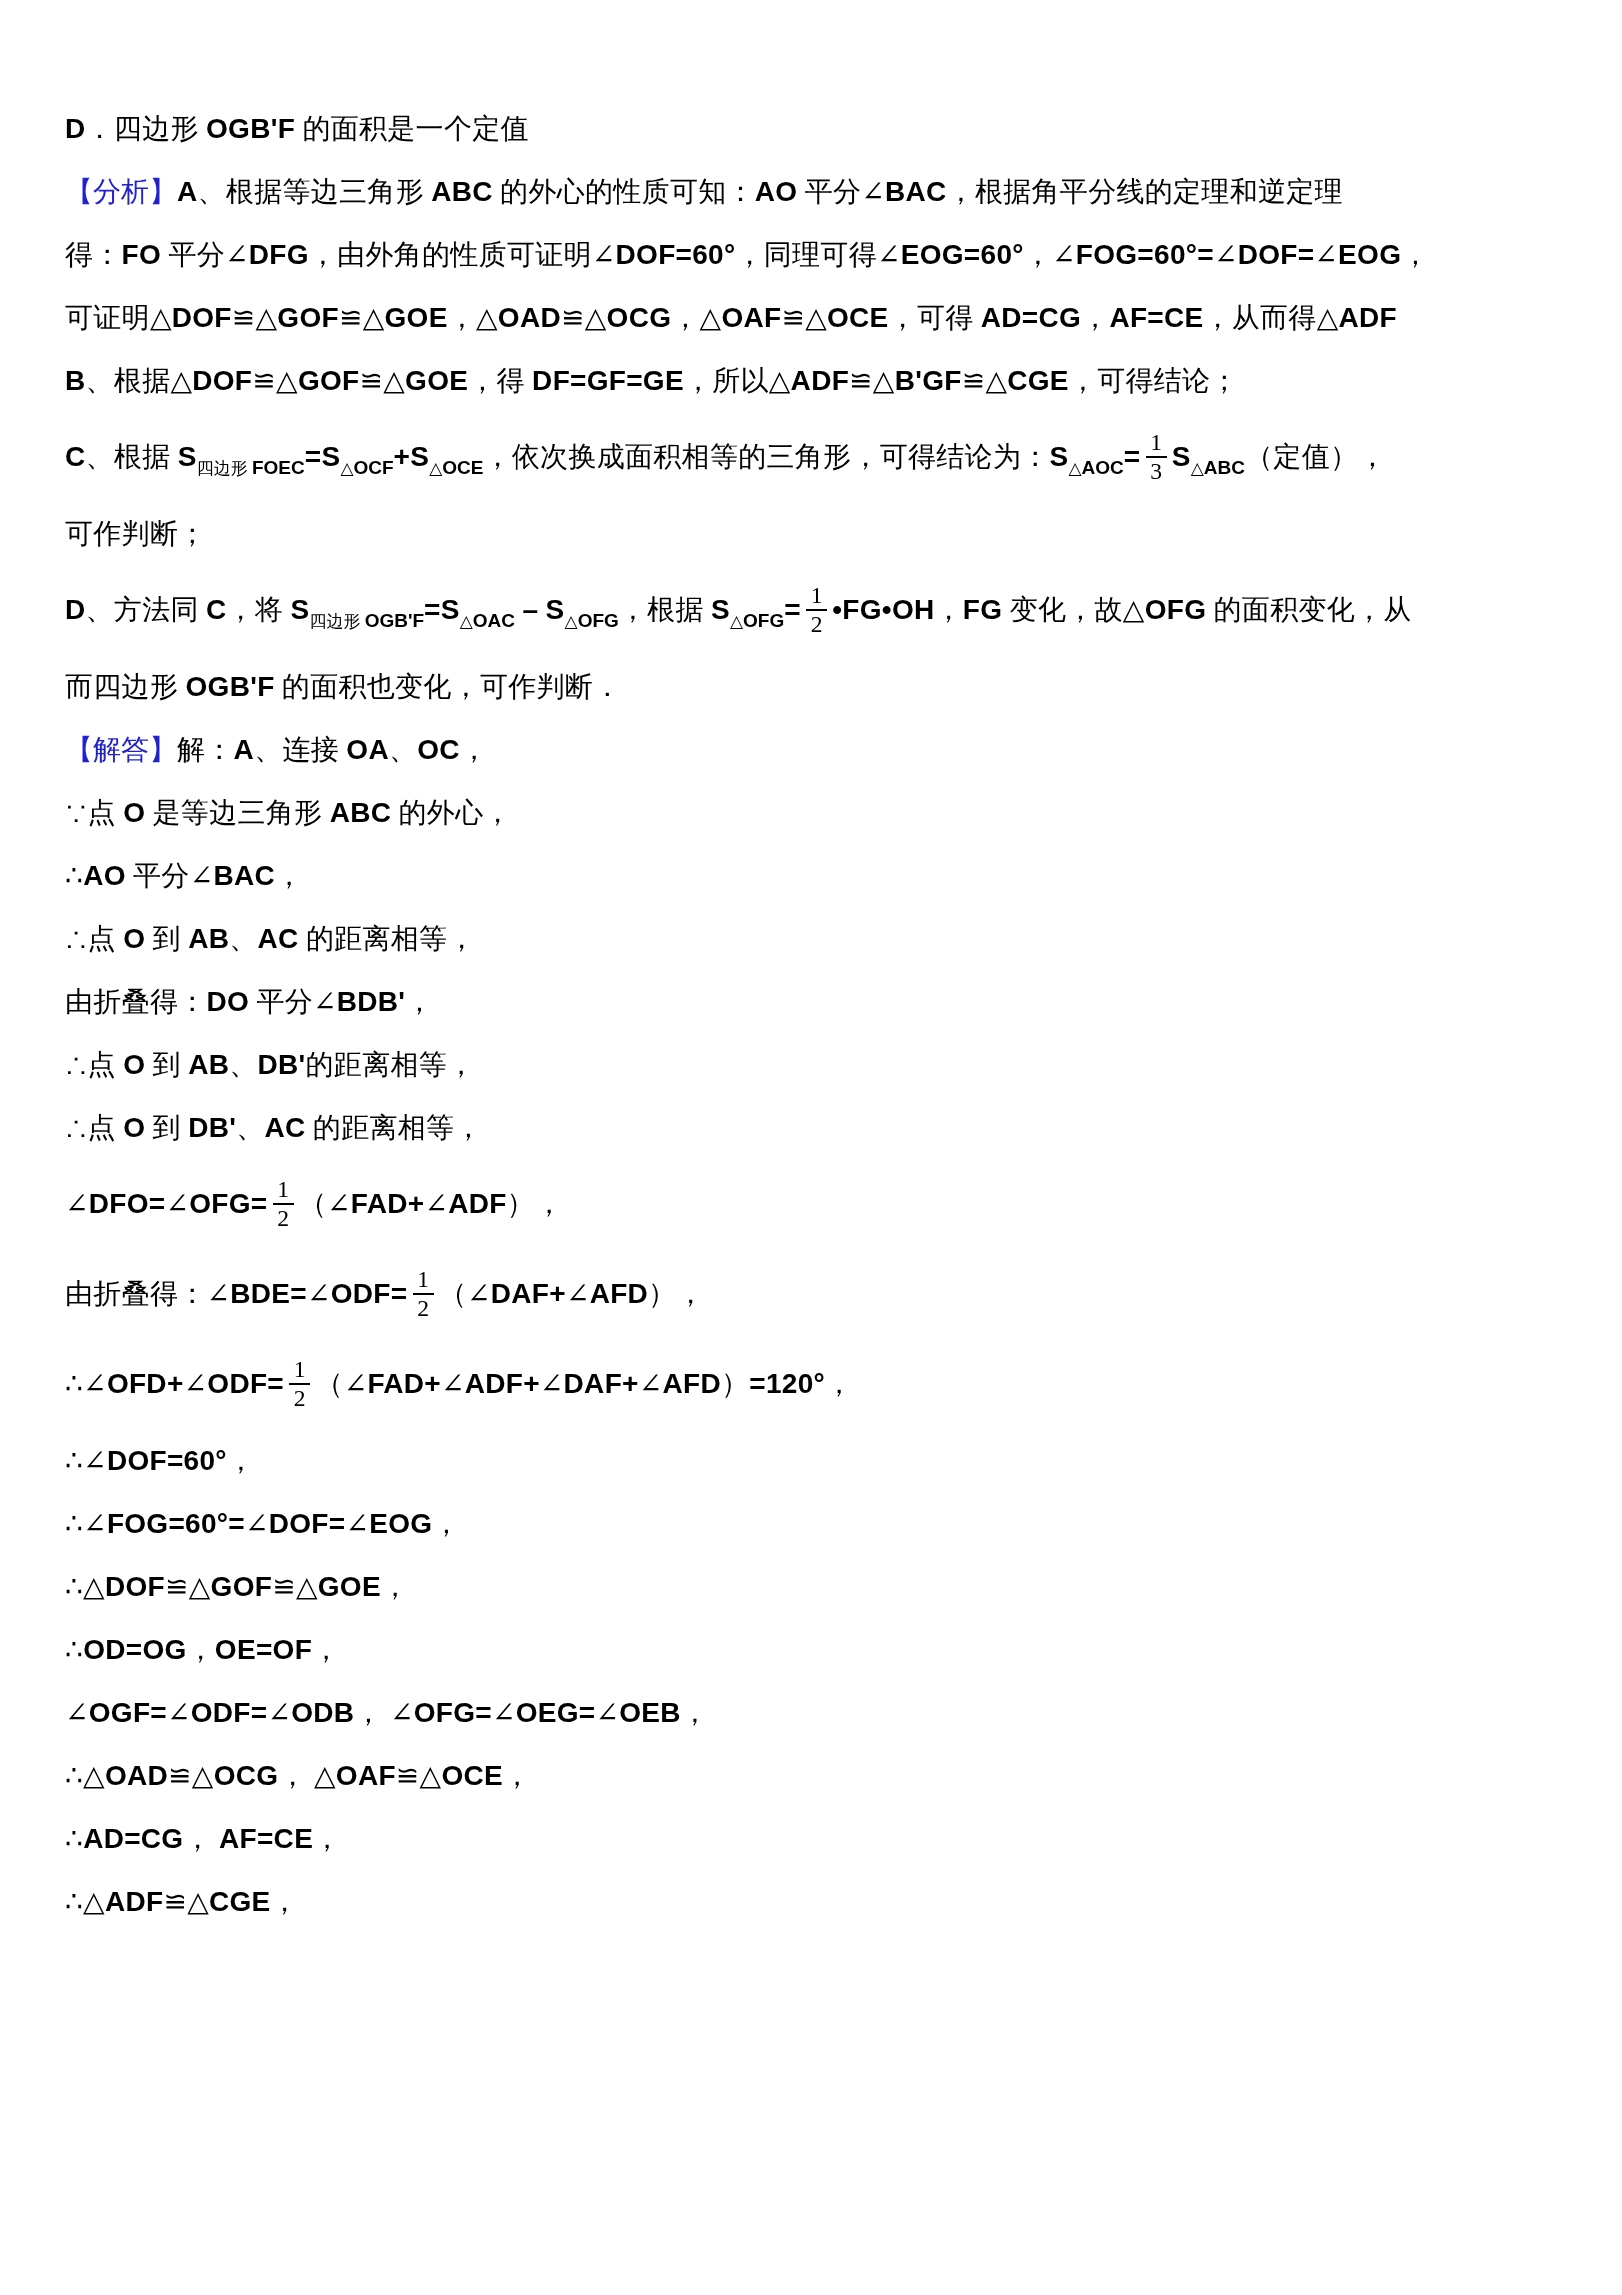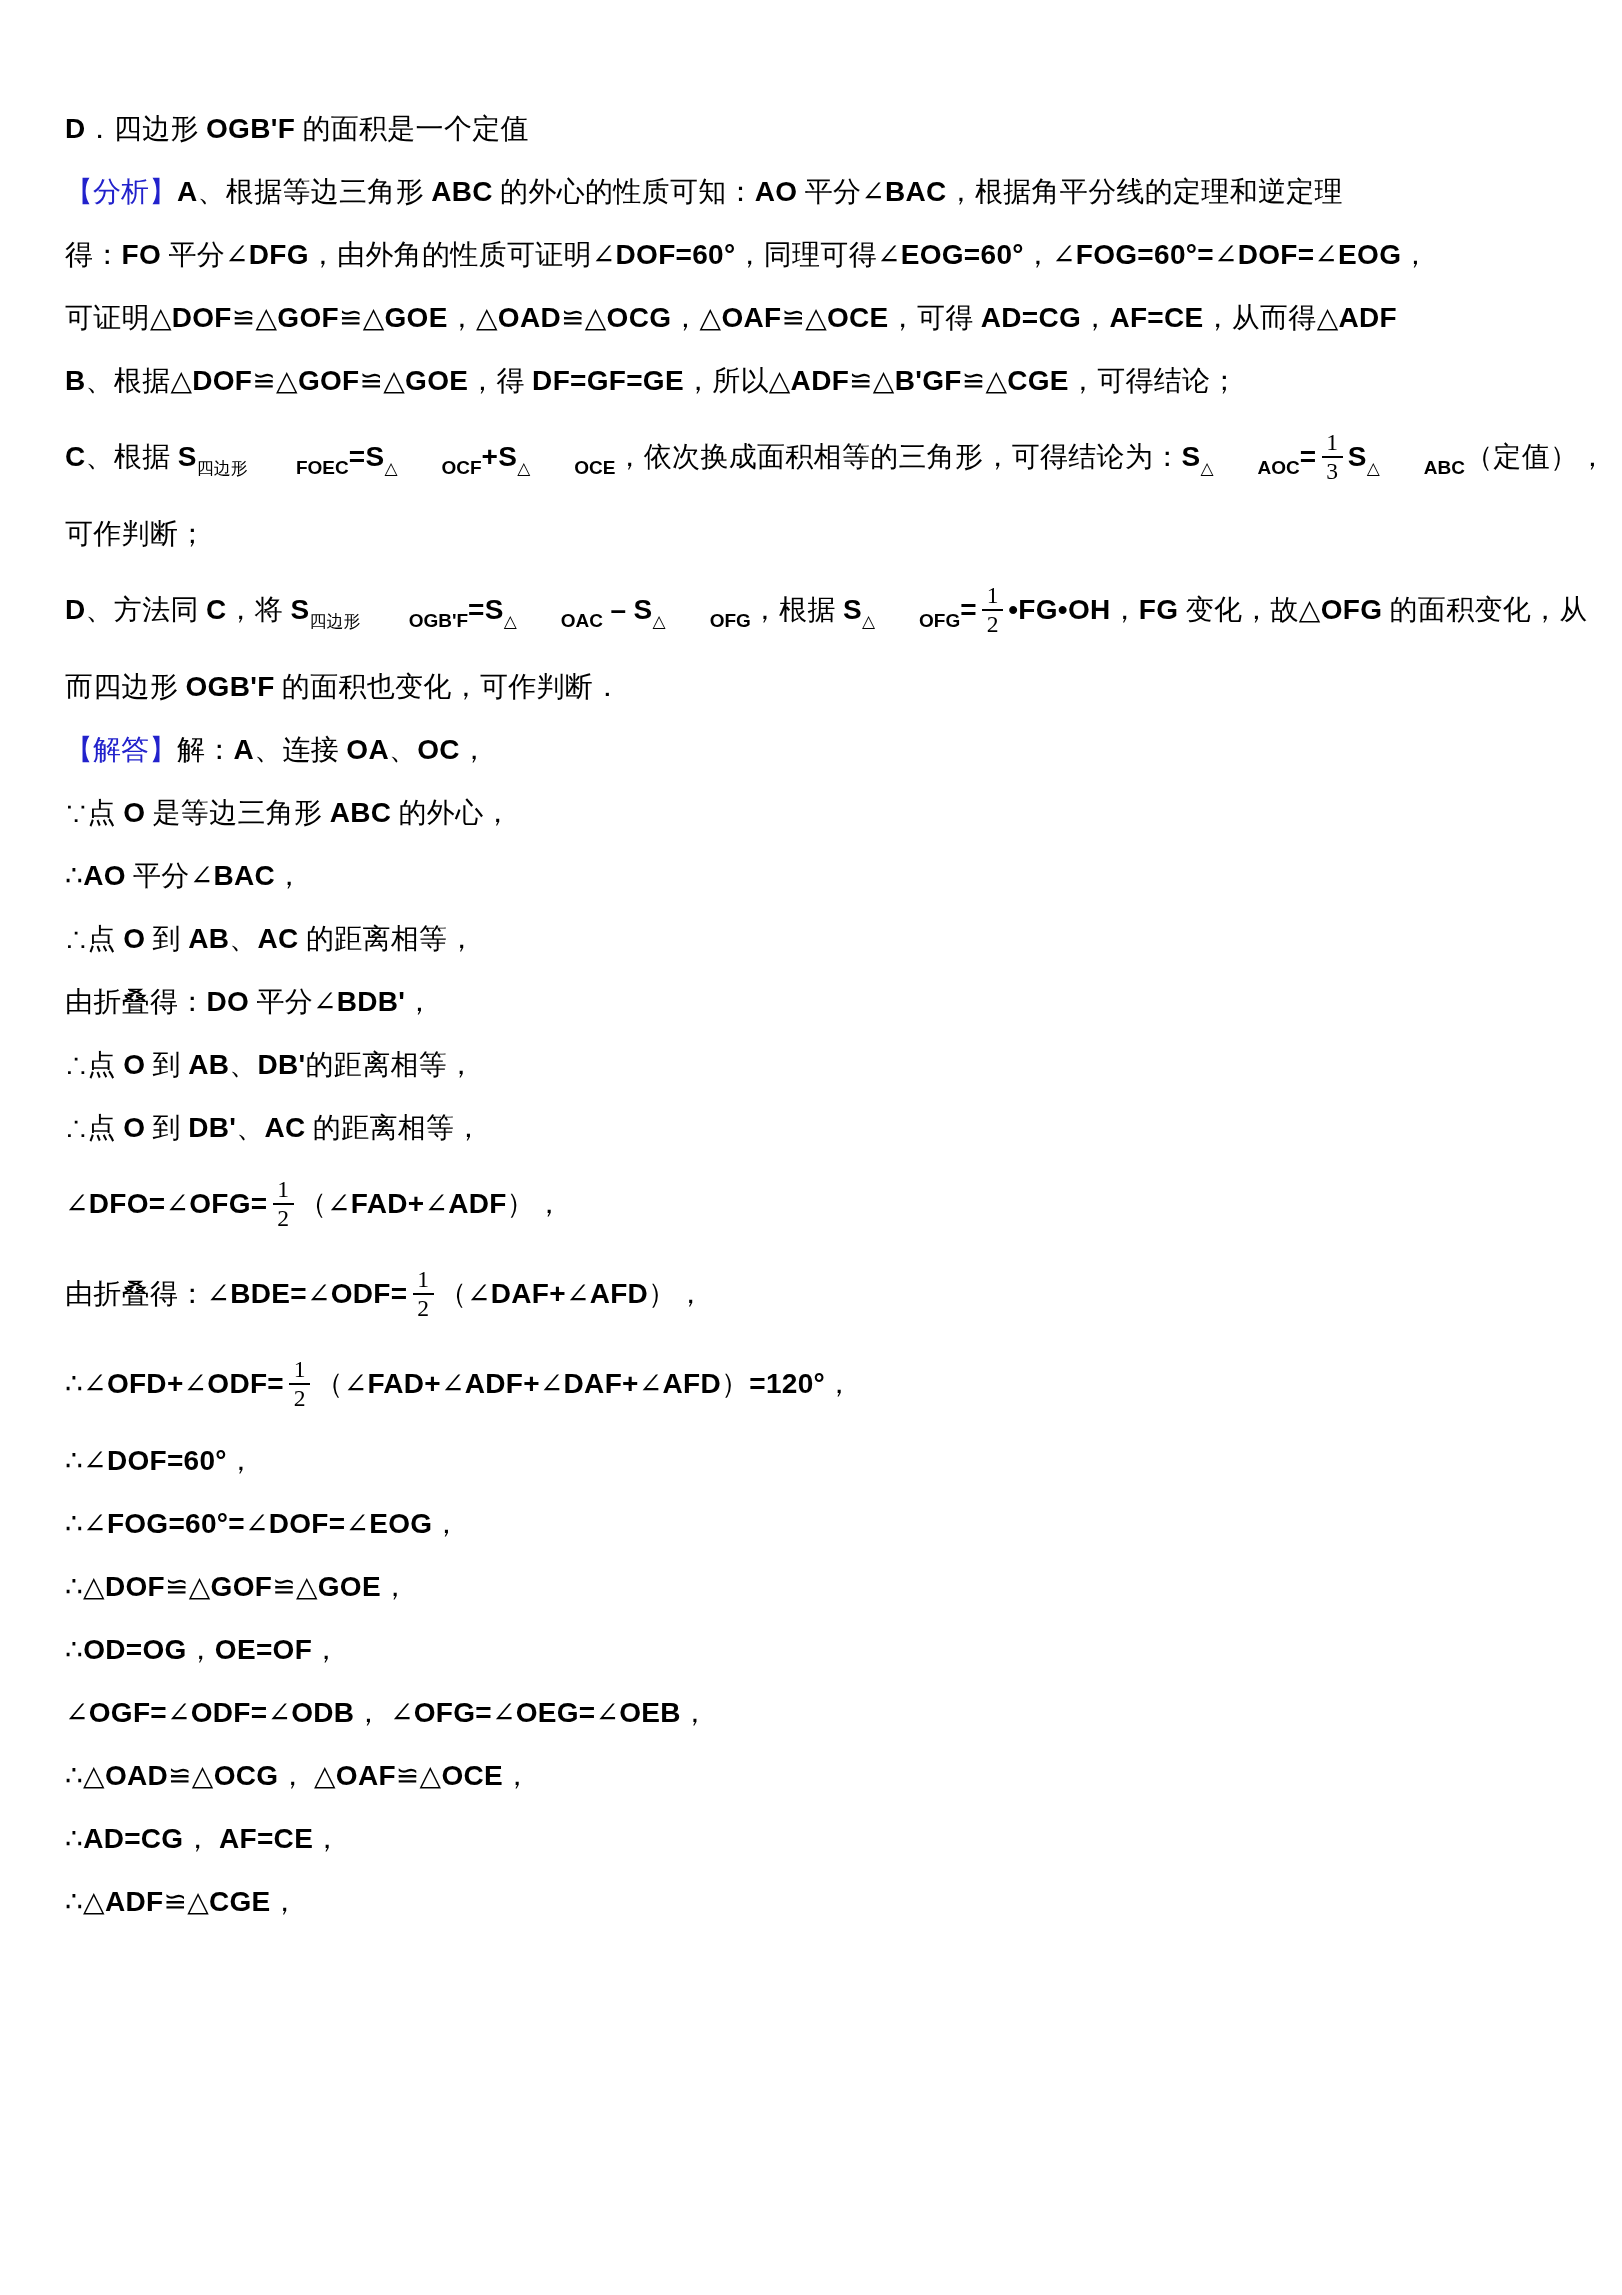--- a/index.html
+++ b/index.html
@@ -10,21 +10,21 @@
     padding:97px 33px 12px 65px;
     font-family:"Liberation Serif","DejaVu Serif",serif;
     font-size:28px;color:#000;
   }
   .line{margin:0;height:63px;line-height:63px;white-space:nowrap;}
   .line.tall{height:90px;line-height:90px;}
   .txt{letter-spacing:0.3px;}
   b{font-family:"Liberation Sans","DejaVu Sans",sans-serif;font-weight:700;}
   .label{color:var(--label-color,#2222cc);}
   .sub{font-size:17px;vertical-align:-7.9px;}
-  .sub b{font-size:19px;margin-left:44px;}
+  .sub b{font-size:19px;}
   .frac{
     display:inline-block;vertical-align:middle;text-align:center;
     line-height:1.05;font-size:23.6px;margin:0 5.2px;position:relative;top:-2.6px;
     font-family:"Liberation Serif","DejaVu Serif",serif;
   }
   .frac .num{display:block;border-bottom:2px solid #000;padding:0 4.6px 1.3px;}
   .frac .den{display:block;padding-top:1.3px;}
 </style>
 </head>
 <body>

